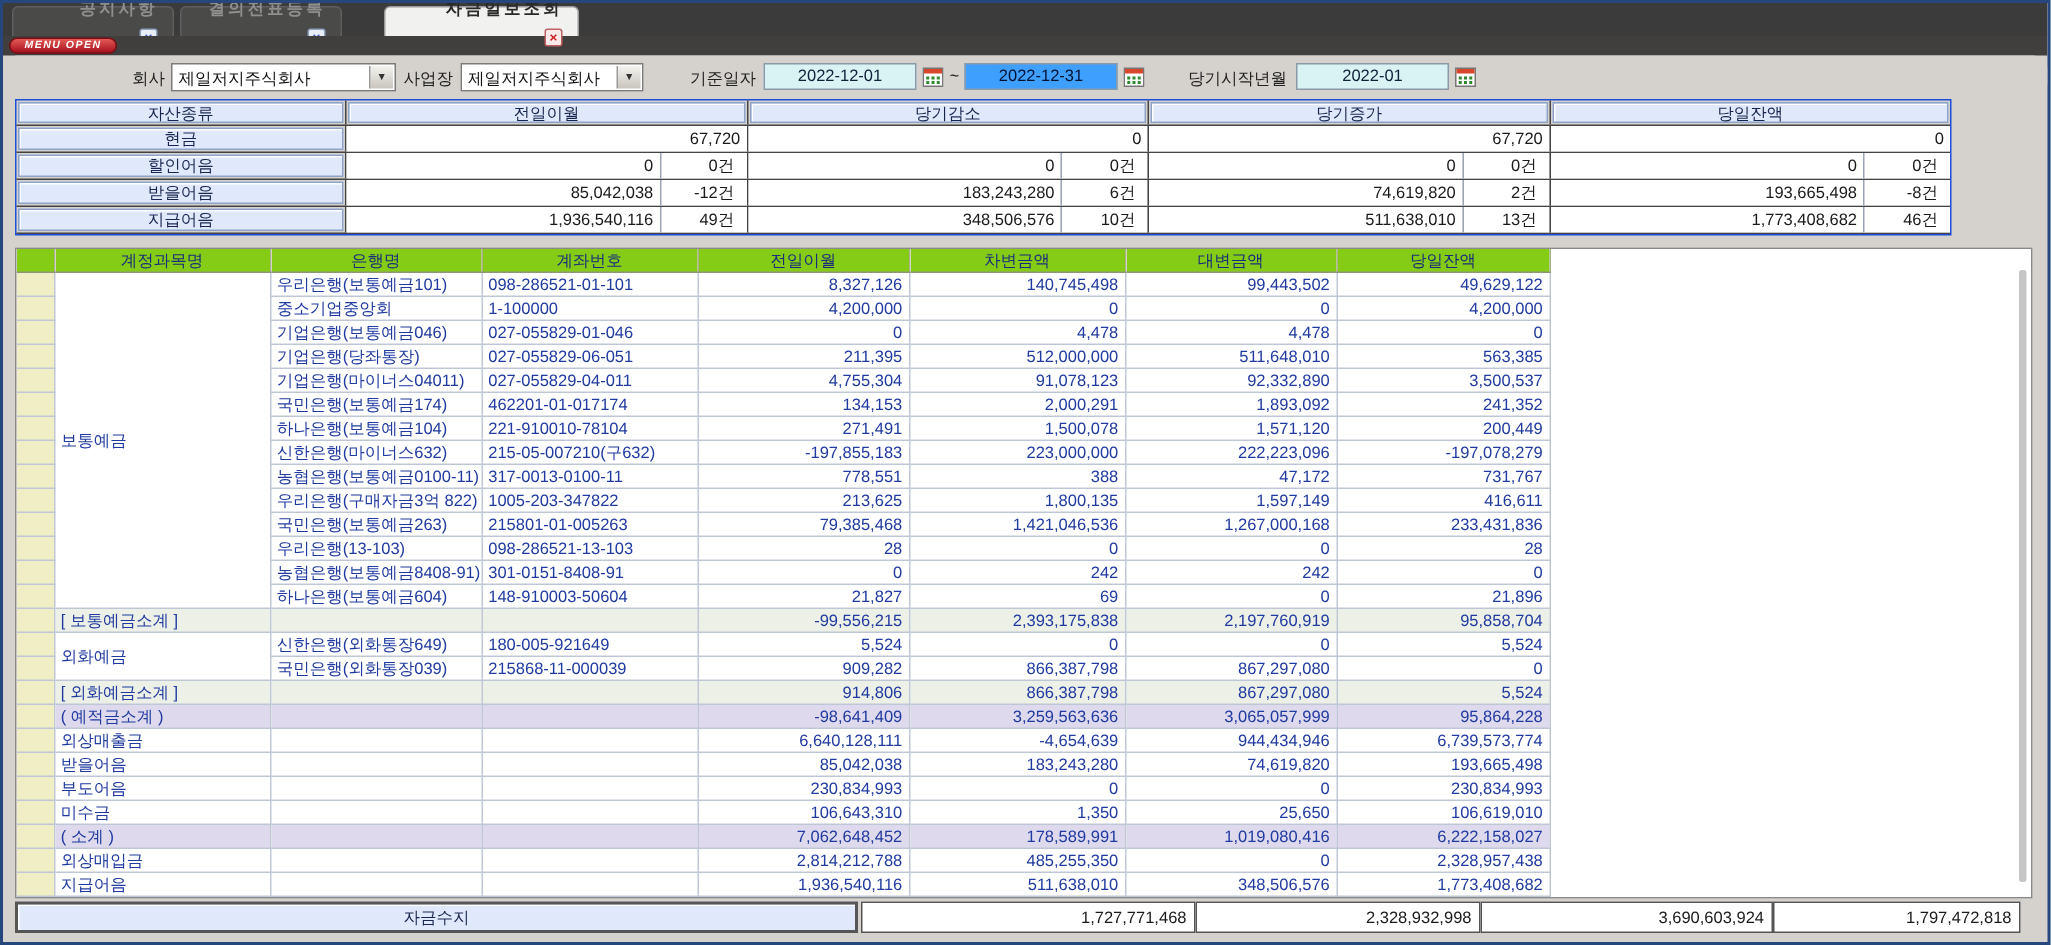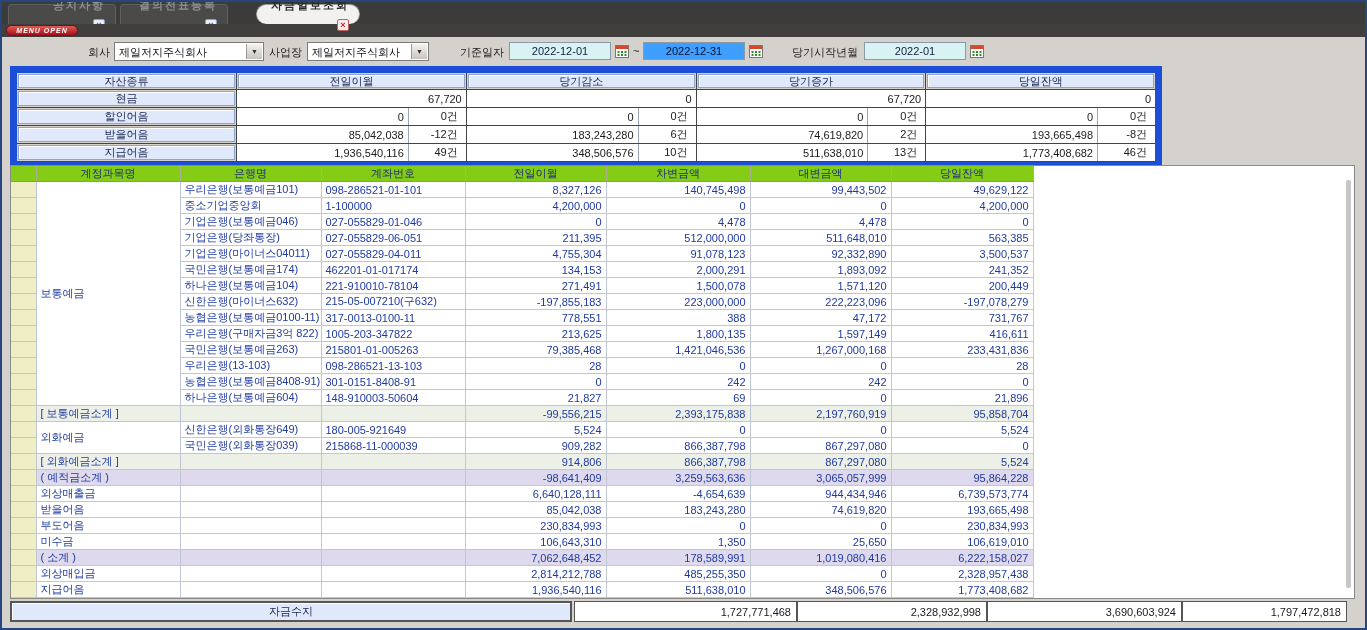--- a/index.html
+++ b/index.html
@@ -43,21 +43,21 @@
     display:flex; align-items:center; justify-content:center; font-size:7px; color:#333;
   }
   .datefield {
     position:absolute; top:5px; height:18px; width:102px; background:#d9f2f4;
     border:1px solid #8a9aa8; color:#10203a; display:flex; align-items:center; justify-content:center;
   }
   .datefield.hl { background:#3f9fff; color:#001133; }
   .cal { position:absolute; top:7px; width:14px; height:14px; }
   .tilde { position:absolute; top:8px; color:#222; }
   
-  .summary { position:absolute; left:8px; top:64px; width:1152px; border:7px solid #1d4ed8; background:#d5d1cc;text-align:right; }
+  .summary { position:absolute; left:8px; top:64px; width:1291px; border:1px solid #1d4ed8; background:#d5d1cc;text-align:right; }
   .sum-row { display:flex; height:18px; border-bottom:1px solid #444; }
   .sum-row.header { height:17px; }
   .sum-label {
     width:217px; background:#dfe9fb; border:1px solid #8fa3c8;
     box-shadow:inset 1px 1px 0 #ffffff; display:flex; align-items:center; justify-content:center;
     color:#18264f; margin:1px; font-weight:normal;
   }
   .sum-group { flex:1; display:flex; border-left:1px solid #444; }
   .sum-head {
     flex:1; background:#dfe9fb; border:1px solid #8fa3c8; box-shadow:inset 1px 1px 0 #ffffff;
@@ -96,21 +96,21 @@
 
 <div class="tabbar">
   <div class="tab" style="left:6px; width:108px;">
     <span>공지사항</span>
     <span class="tab-close">×</span>
   </div>
   <div class="tab" style="left:118px; width:108px;">
     <span>결의전표등록</span>
     <span class="tab-close">×</span>
   </div>
-  <div class="tab active" style="left:254px; width:104px;border-radius:10px;">
+  <div class="tab active" style="left:254px; width:130px;">
     <span>자금일보조회</span>
     <span class="tab-close">×</span>
   </div>
 </div>
 <div class="menustrip">
   <div class="menu-open">MENU OPEN</div>
 </div>
 
 <div class="filterrow">
   <div class="flabel" style="left:58px; width:50px;">회사</div>

